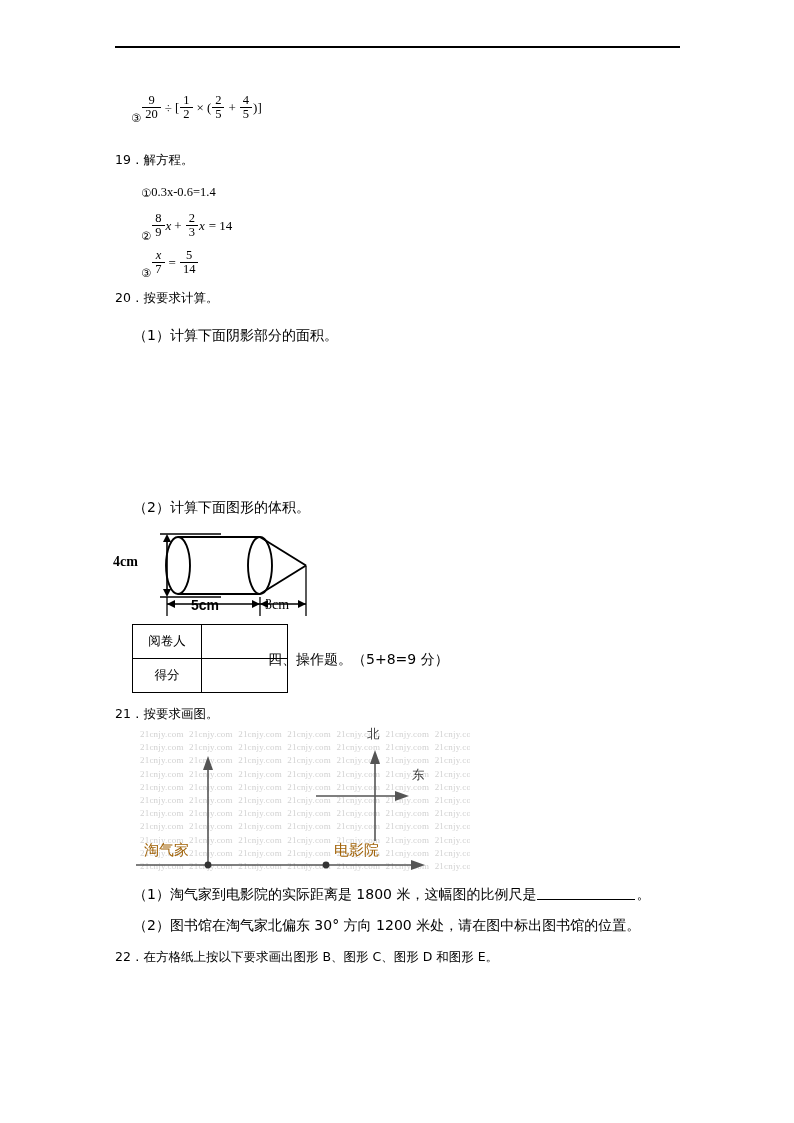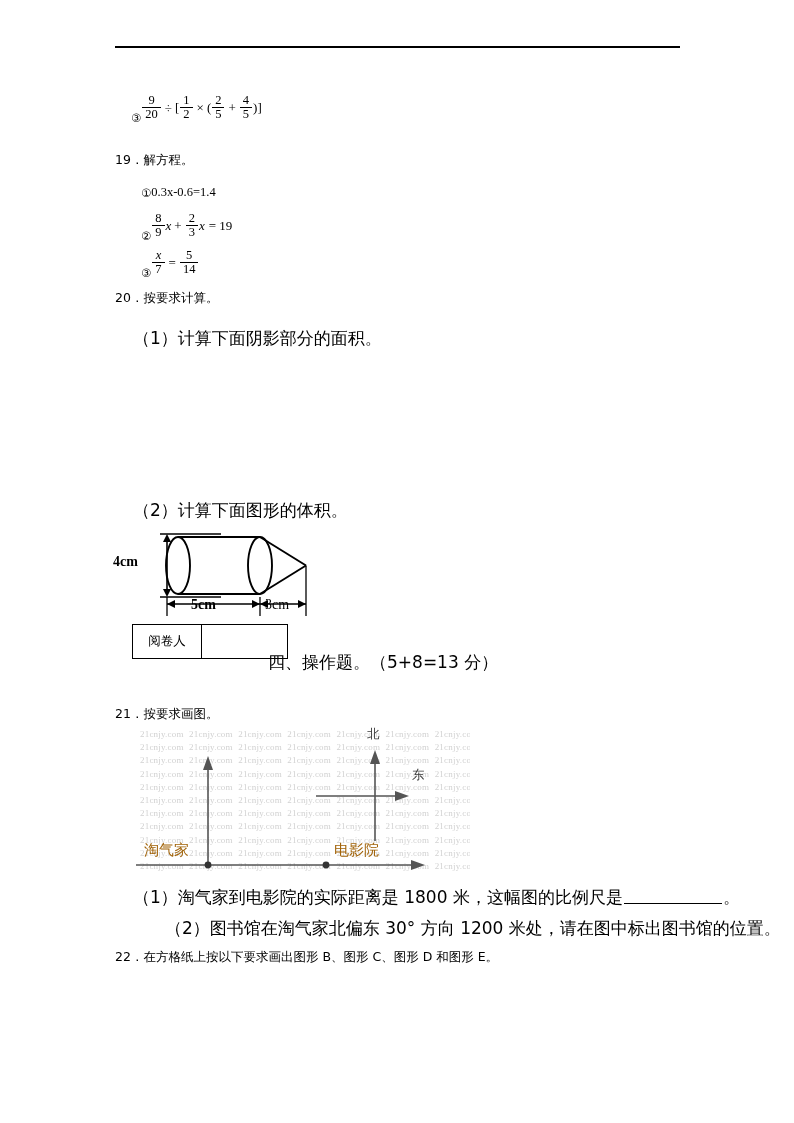--- a/index.html
+++ b/index.html
@@ -28,21 +28,21 @@
   }
   .qnum {
     position: absolute;
     font-family: "DejaVu Sans", "Liberation Sans", sans-serif;
     font-size: 12.5px;
     white-space: nowrap;
   }
   .sub {
     position: absolute;
     font-family: "DejaVu Sans", "Liberation Sans", sans-serif;
-    font-size: 17px;
+    font-size: 14px;
     white-space: nowrap;
   }
   .mathline {
     position: absolute;
     font-family: "Liberation Serif", "DejaVu Serif", serif;
     font-size: 13px;
     white-space: nowrap;
     display: flex;
     align-items: center;
   }
@@ -183,21 +183,21 @@
       <span class="num">8</span>
       <span class="den">9</span>
     </span>
     <span class="ital">x</span>
     <span class="op">+</span>
     <span class="frac">
       <span class="num">2</span>
       <span class="den">3</span>
     </span>
     <span class="ital">x</span>
-    <span style="margin-left:4px;">= 19</span>
+    <span style="margin-left:4px;">= 14</span>
   </div>
 
   <div class="mathline" style="left:141px; top:249px;">
     <span class="circnum">③</span>
     <span class="frac">
       <span class="num ital">x</span>
       <span class="den">7</span>
     </span>
     <span class="op">=</span>
     <span class="frac">
@@ -240,36 +240,40 @@
       <g fill="#000000">
         <polygon points="41,10 37,18 45,18"></polygon>
         <polygon points="41,73 37,65 45,65"></polygon>
         <polygon points="41,80 49,76 49,84"></polygon>
         <polygon points="134,80 126,76 126,84"></polygon>
         <polygon points="134,80 142,76 142,84"></polygon>
         <polygon points="180,80 172,76 172,84"></polygon>
       </g>
     </svg>
     <div style="position:absolute; left:-13px; top:30px; font-family:'Liberation Serif','DejaVu Serif',serif; font-size:14px; font-weight:bold;">4cm</div>
-    <div style="position:absolute; left:65px; top:73px; font-family:Liberation Serif, serif; font-size:14px; font-weight:bold;">5cm</div>
+    <div style="position:absolute; left:65px; top:73px; font-family:Liberation Sans, sans-serif; font-size:14px; font-weight:bold;">5cm</div>
     <div style="position:absolute; left:139px; top:73px; font-family:'Liberation Serif','DejaVu Serif',serif; font-size:14px; font-weight:normal;">3cm</div>
   </div>
 
   <div class="scorebox" style="left:116px; top:624px; border:none;">
     <table>
       <tbody>
           <tr>
         <td class="lab">阅卷人</td>
         <td class="blank"></td>
       </tr>
+      <tr>
+        <td class="lab">得分</td>
+        <td class="blank"></td>
+      </tr>
     </tbody>
       </table>
   </div>
 
-  <div class="sub" style="left:268px; top:651px;">四、操作题。（5+8=13 分）</div>
+  <div class="sub" style="left:268px; top:651px;">四、操作题。（5+8=9 分）</div>
 
   <div class="qnum" style="left:115px; top:706px;">
     <span>21．</span><span>按要求画图。</span>
   </div>
 
   <div class="watermark" style="left:140px; top:728px; width:330px; height:145px;">
     <div class="wm-row">21cnjy.com 21cnjy.com 21cnjy.com 21cnjy.com 21cnjy.com 21cnjy.com 21cnjy.com 21cnjy.com 21cnjy.com</div>
     <div class="wm-row">21cnjy.com 21cnjy.com 21cnjy.com 21cnjy.com 21cnjy.com 21cnjy.com 21cnjy.com 21cnjy.com 21cnjy.com</div>
     <div class="wm-row">21cnjy.com 21cnjy.com 21cnjy.com 21cnjy.com 21cnjy.com 21cnjy.com 21cnjy.com 21cnjy.com 21cnjy.com</div>
     <div class="wm-row">21cnjy.com 21cnjy.com 21cnjy.com 21cnjy.com 21cnjy.com 21cnjy.com 21cnjy.com 21cnjy.com 21cnjy.com</div>
@@ -309,19 +313,19 @@
 
   <div class="compasslab" style="left:367px; top:726px;">北</div>
   <div class="compasslab" style="left:412px; top:767px;">东</div>
   <div class="maplab" style="left:144px; top:841px;">淘气家</div>
   <div class="maplab" style="left:302px; top:841px;padding-left:32px;">电影院</div>
 
   <div class="sub" style="left:133px; top:886px;">
     <span>（1）淘气家到电影院的实际距离是 1800 米，这幅图的比例尺是</span><span class="blankline"></span><span>。</span>
   </div>
 
-  <div class="sub" style="left:133px; top:917px;margin-left:32px;">（2）图书馆在淘气家北偏东 30° 方向 1200 米处，请在图中标出图书馆的位置。</div>
+  <div class="sub" style="left:133px; top:917px;">（2）图书馆在淘气家北偏东 30° 方向 1200 米处，请在图中标出图书馆的位置。</div>
 
   <div class="qnum" style="left:115px; top:949px;">
     <span>22．</span><span>在方格纸上按以下要求画出图形 B、图形 C、图形 D 和图形 E。</span>
   </div>
 
 </div>
 
 </body></html>

